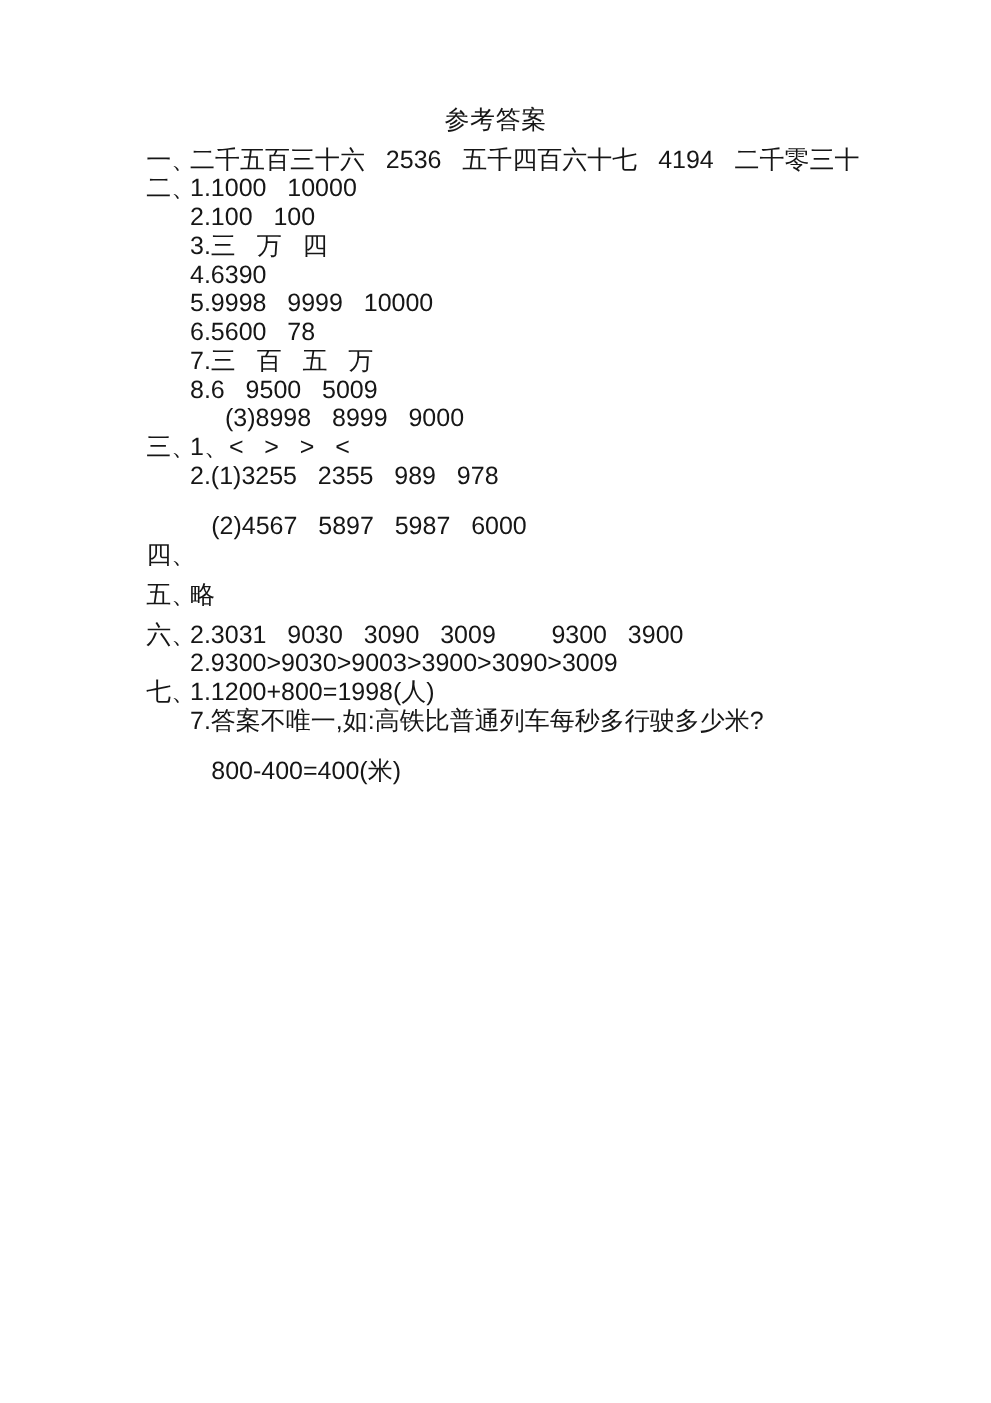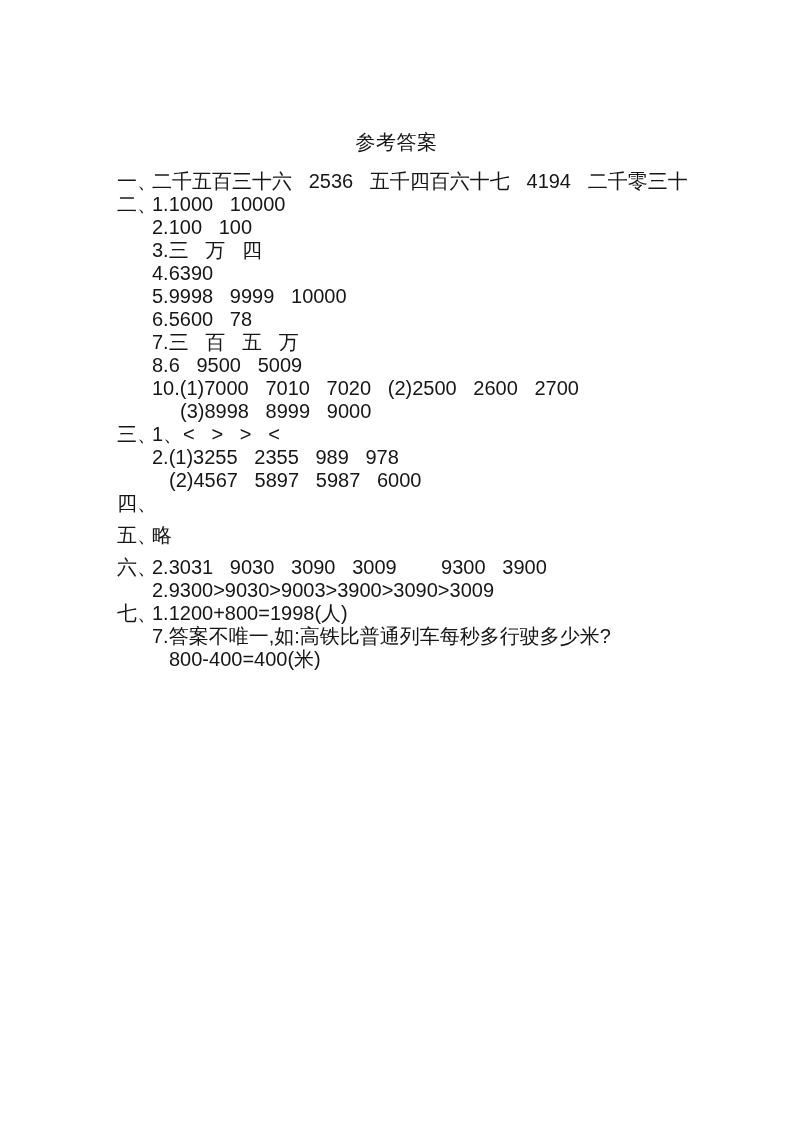--- a/index.html
+++ b/index.html
@@ -14,22 +14,22 @@
     color: #161616;
   }
   .page {
     position: relative;
     width: 793px;
     height: 1122px;
     background: #ffffff;
     overflow: hidden;
   }
   .title {
-    margin: 16px;
-    padding-top: 114px;
+    margin: 0;
+    padding-top: 84px;
     font-size: 20px;
     font-weight: 400;
     line-height: 24px;
     text-align: center;
     letter-spacing: 0.5px;
   }
   .content {
     margin: 9px 0 0 117px;
   }
   .line {
@@ -43,21 +43,21 @@
     flex: 0 0 35px;
     width: 35px;
     white-space: pre;
   }
   .line .text {
     white-space: pre;
   }
   .line.sp {
     margin-top: 9px;
   }
-  .line.ind-a .text { padding-left: 17px; }
+  .line.ind-a .text { padding-left: 17px; margin-top: 17px; }
   .line.ind-b .text { padding-left: 28px; }
 </style>
 </head>
 <body>
 
 <div class="page">
   <h1 class="title">参考答案</h1>
   <div class="content" id="lines">
       <div class="line">
     <span class="marker">一、</span>
@@ -87,24 +87,20 @@
     <span class="marker"></span>
     <span class="text">6.5600   78</span>
   </div>
       <div class="line">
     <span class="marker"></span>
     <span class="text">7.三   百   五   万</span>
   </div>
       <div class="line">
     <span class="marker"></span>
     <span class="text">8.6   9500   5009</span>
-  </div>
-      <div class="line">
-    <span class="marker"></span>
-    <span class="text">10.(1)7000   7010   7020   (2)2500   2600   2700</span>
   </div>
       <div class="line ind-b">
     <span class="marker"></span>
     <span class="text">(3)8998   8999   9000</span>
   </div>
       <div class="line">
     <span class="marker">三、</span>
     <span class="text">1、&lt;   &gt;   &gt;   &lt;</span>
   </div>
       <div class="line">

